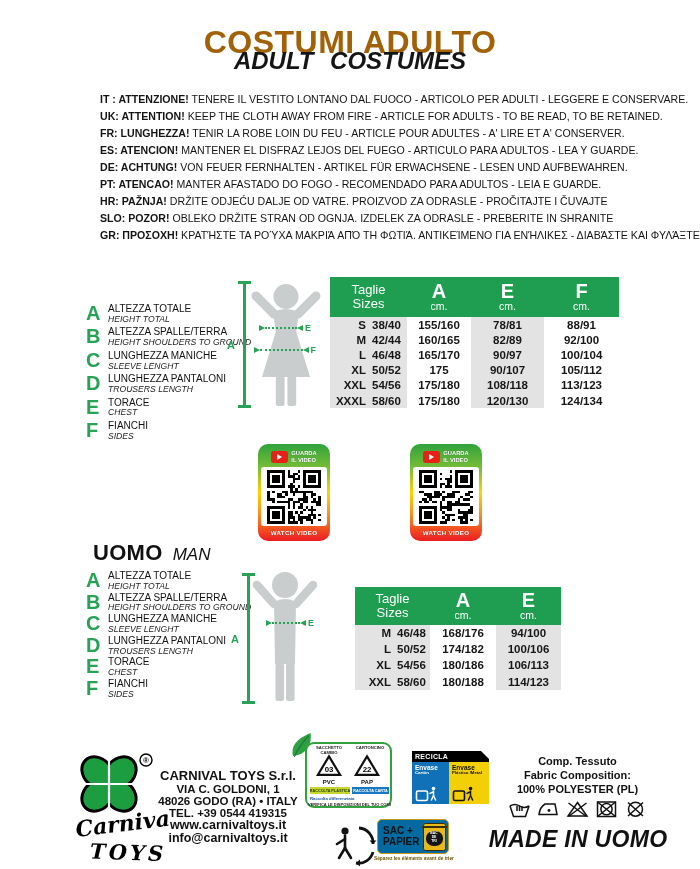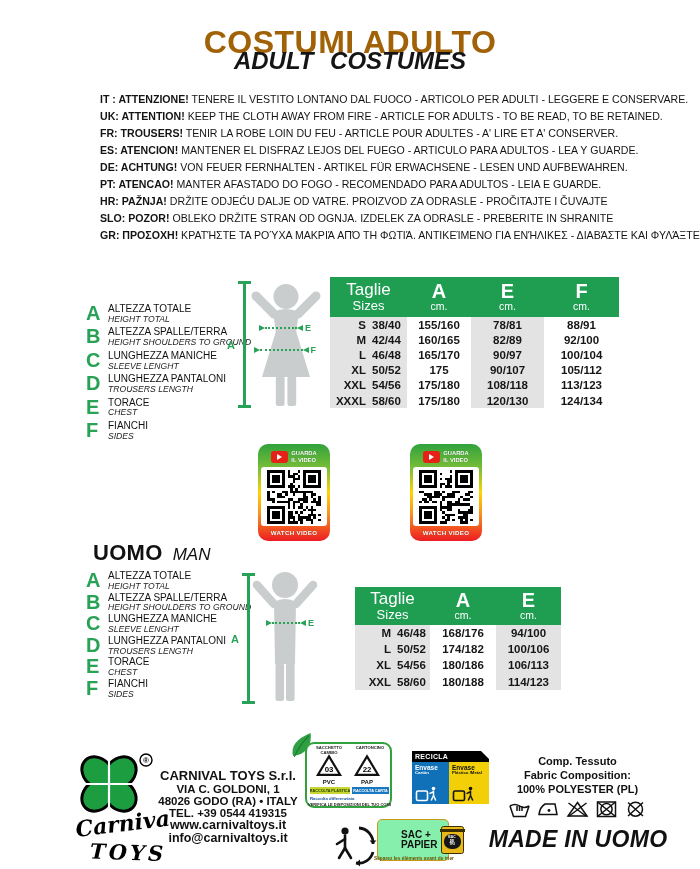--- a/index.html
+++ b/index.html
@@ -43,21 +43,21 @@
 
   .fig { position:absolute; }
 
   
   .tbl { position:absolute; display:grid; }
   .tbl-w { left:330px; top:277px; width:289px; grid-template-columns:77px 64px 73px 75px;
            grid-template-rows:40px repeat(6, 15.2px); }
   .tbl-m { left:355px; top:587px; width:206px; grid-template-columns:75px 66px 65px;
            grid-template-rows:38px repeat(4, 16.2px); }
   .hc { background:#1f9e52; color:#fff; display:flex; flex-direction:column; align-items:center; justify-content:center; line-height:1.1; }
-  .hsl1 { font-size:17px; font-weight:500; } .hsl2 { font-size:13px; font-weight:500; }
+  .hsl1 { font-size:13px; font-weight:500; } .hsl2 { font-size:13px; font-weight:500; }
   .hletter { font-size:20px; font-weight:800; line-height:.95; }
   .hunit { font-size:10.5px; font-weight:500; line-height:1; }
   .bc { display:flex; align-items:center; justify-content:center; font-size:11.5px; font-weight:600; color:#161616; }
   .bc.gray { background:#e3e3e3; }
   .csize { justify-content:flex-start; }
   .sz { width:36px; text-align:right; font-weight:800; margin-right:6px; }
   .rg { font-weight:700; }
 
   
   .qr { position:absolute; width:72px; height:97px; border-radius:10px; padding:2px 3px;
@@ -99,22 +99,22 @@
   .rc-l2 { font-size:4.3px; font-weight:700; line-height:1.1; }
   .rc-pan svg { margin-top:auto; }
 
   .comp { position:absolute; left:500px; top:754px; width:155px; text-align:center; }
   .comp .c1 { display:block; font-size:11px; font-weight:800; line-height:14px; }
   .care-row { margin-top:4px; display:flex; justify-content:center; gap:6px; }
 
   .madein { position:absolute; left:478px; top:826px; width:200px; text-align:center;
             font-size:23px; font-weight:800; font-style:italic; letter-spacing:.3px; }
 
-  .sacbox { position:absolute; left:377px; top:819px; width:72px; height:35px; background:#86efac;
-            border:1.5px solid #c99a1a; border-radius:5px; display:flex; align-items:center; padding:20px; }
+  .sacbox { position:absolute; left:377px; top:819px; width:72px; height:35px; background:#0369a1;
+            border:1.5px solid #c99a1a; border-radius:5px; display:flex; align-items:center; padding:2px; }
   .sac-text { font-size:10px; font-weight:800; line-height:1.02; padding-left:3px; }
   .bin { margin-left:3px; width:23px; height:28px; background:#e9b91c; border:1.5px solid #3a2d00; border-radius:2.5px; position:relative; flex:none; }
   .bin:before { content:""; position:absolute; left:-2px; right:-2px; top:2px; height:2.5px; background:#3a2d00; }
   .bin-lab { position:absolute; left:2px; right:2px; top:7px; bottom:4px; background:#161616; border-radius:45%;
              color:#fff; font-size:3.4px; font-weight:800; line-height:1.15; display:flex; flex-direction:column; align-items:center; justify-content:center; }
   .sac-note { position:absolute; left:365px; top:856px; width:98px; text-align:center; font-size:4.8px; font-weight:700; color:#6b5300; white-space:nowrap; }
 
   .logo { position:absolute; left:74px; top:752px; }
   .leaf { position:absolute; left:289px; top:733px; transform:rotate(-12deg); }
 </style>
@@ -122,21 +122,21 @@
 <body>
 
 <div class="page">
 
   <div class="title">COSTUMI ADULTO</div>
   <div class="subtitle">ADULT COSTUMES</div>
 
   <div class="warnings">
     <div class="wline"><span class="wp">IT : ATTENZIONE!</span><span> TENERE IL VESTITO LONTANO DAL FUOCO - ARTICOLO PER ADULTI - LEGGERE E CONSERVARE.</span></div>
     <div class="wline"><span class="wp">UK: ATTENTION!</span><span> KEEP THE CLOTH AWAY FROM FIRE - ARTICLE FOR ADULTS - TO BE READ, TO BE RETAINED.</span></div>
-    <div class="wline"><span class="wp">FR: TROUSERS!</span><span> TENIR LA ROBE LOIN DU FEU - ARTICLE POUR ADULTES  - A' LIRE ET A' CONSERVER.</span></div>
+    <div class="wline"><span class="wp">FR: LUNGHEZZA!</span><span> TENIR LA ROBE LOIN DU FEU - ARTICLE POUR ADULTES  - A' LIRE ET A' CONSERVER.</span></div>
     <div class="wline"><span class="wp">ES: ATENCION!</span><span> MANTENER EL DISFRAZ LEJOS DEL FUEGO -  ARTICULO PARA ADULTOS - LEA Y GUARDE.</span></div>
     <div class="wline"><span class="wp">DE: ACHTUNG!</span><span> VON FEUER FERNHALTEN - ARTIKEL FÜR ERWACHSENE  - LESEN UND AUFBEWAHREN.</span></div>
     <div class="wline"><span class="wp">PT: ATENCAO!</span><span> MANTER AFASTADO DO FOGO - RECOMENDADO PARA ADULTOS - LEIA E GUARDE.</span></div>
     <div class="wline"><span class="wp">HR: PAŽNJA!</span><span> DRŽITE ODJEĆU DALJE OD VATRE. PROIZVOD ZA ODRASLE - PROČITAJTE I ČUVAJTE</span></div>
     <div class="wline"><span class="wp">SLO: POZOR!</span><span> OBLEKO DRŽITE STRAN OD OGNJA. IZDELEK ZA ODRASLE - PREBERITE IN SHRANITE</span></div>
     <div class="wline"><span class="wp">GR: ΠΡΟΣΟΧΗ!</span><span> ΚΡΑΤΉΣΤΕ ΤΑ ΡΟΎΧΑ ΜΑΚΡΙΆ ΑΠΌ ΤΗ ΦΩΤΙΆ. ΑΝΤΙΚΕΊΜΕΝΟ ΓΙΑ ΕΝΉΛΙΚΕΣ - ΔΙΑΒΆΣΤΕ ΚΑΙ ΦΥΛΆΞΤΕ</span></div>
   </div>
 
 
   <div class="legend legend-w" style="top:304px;">

